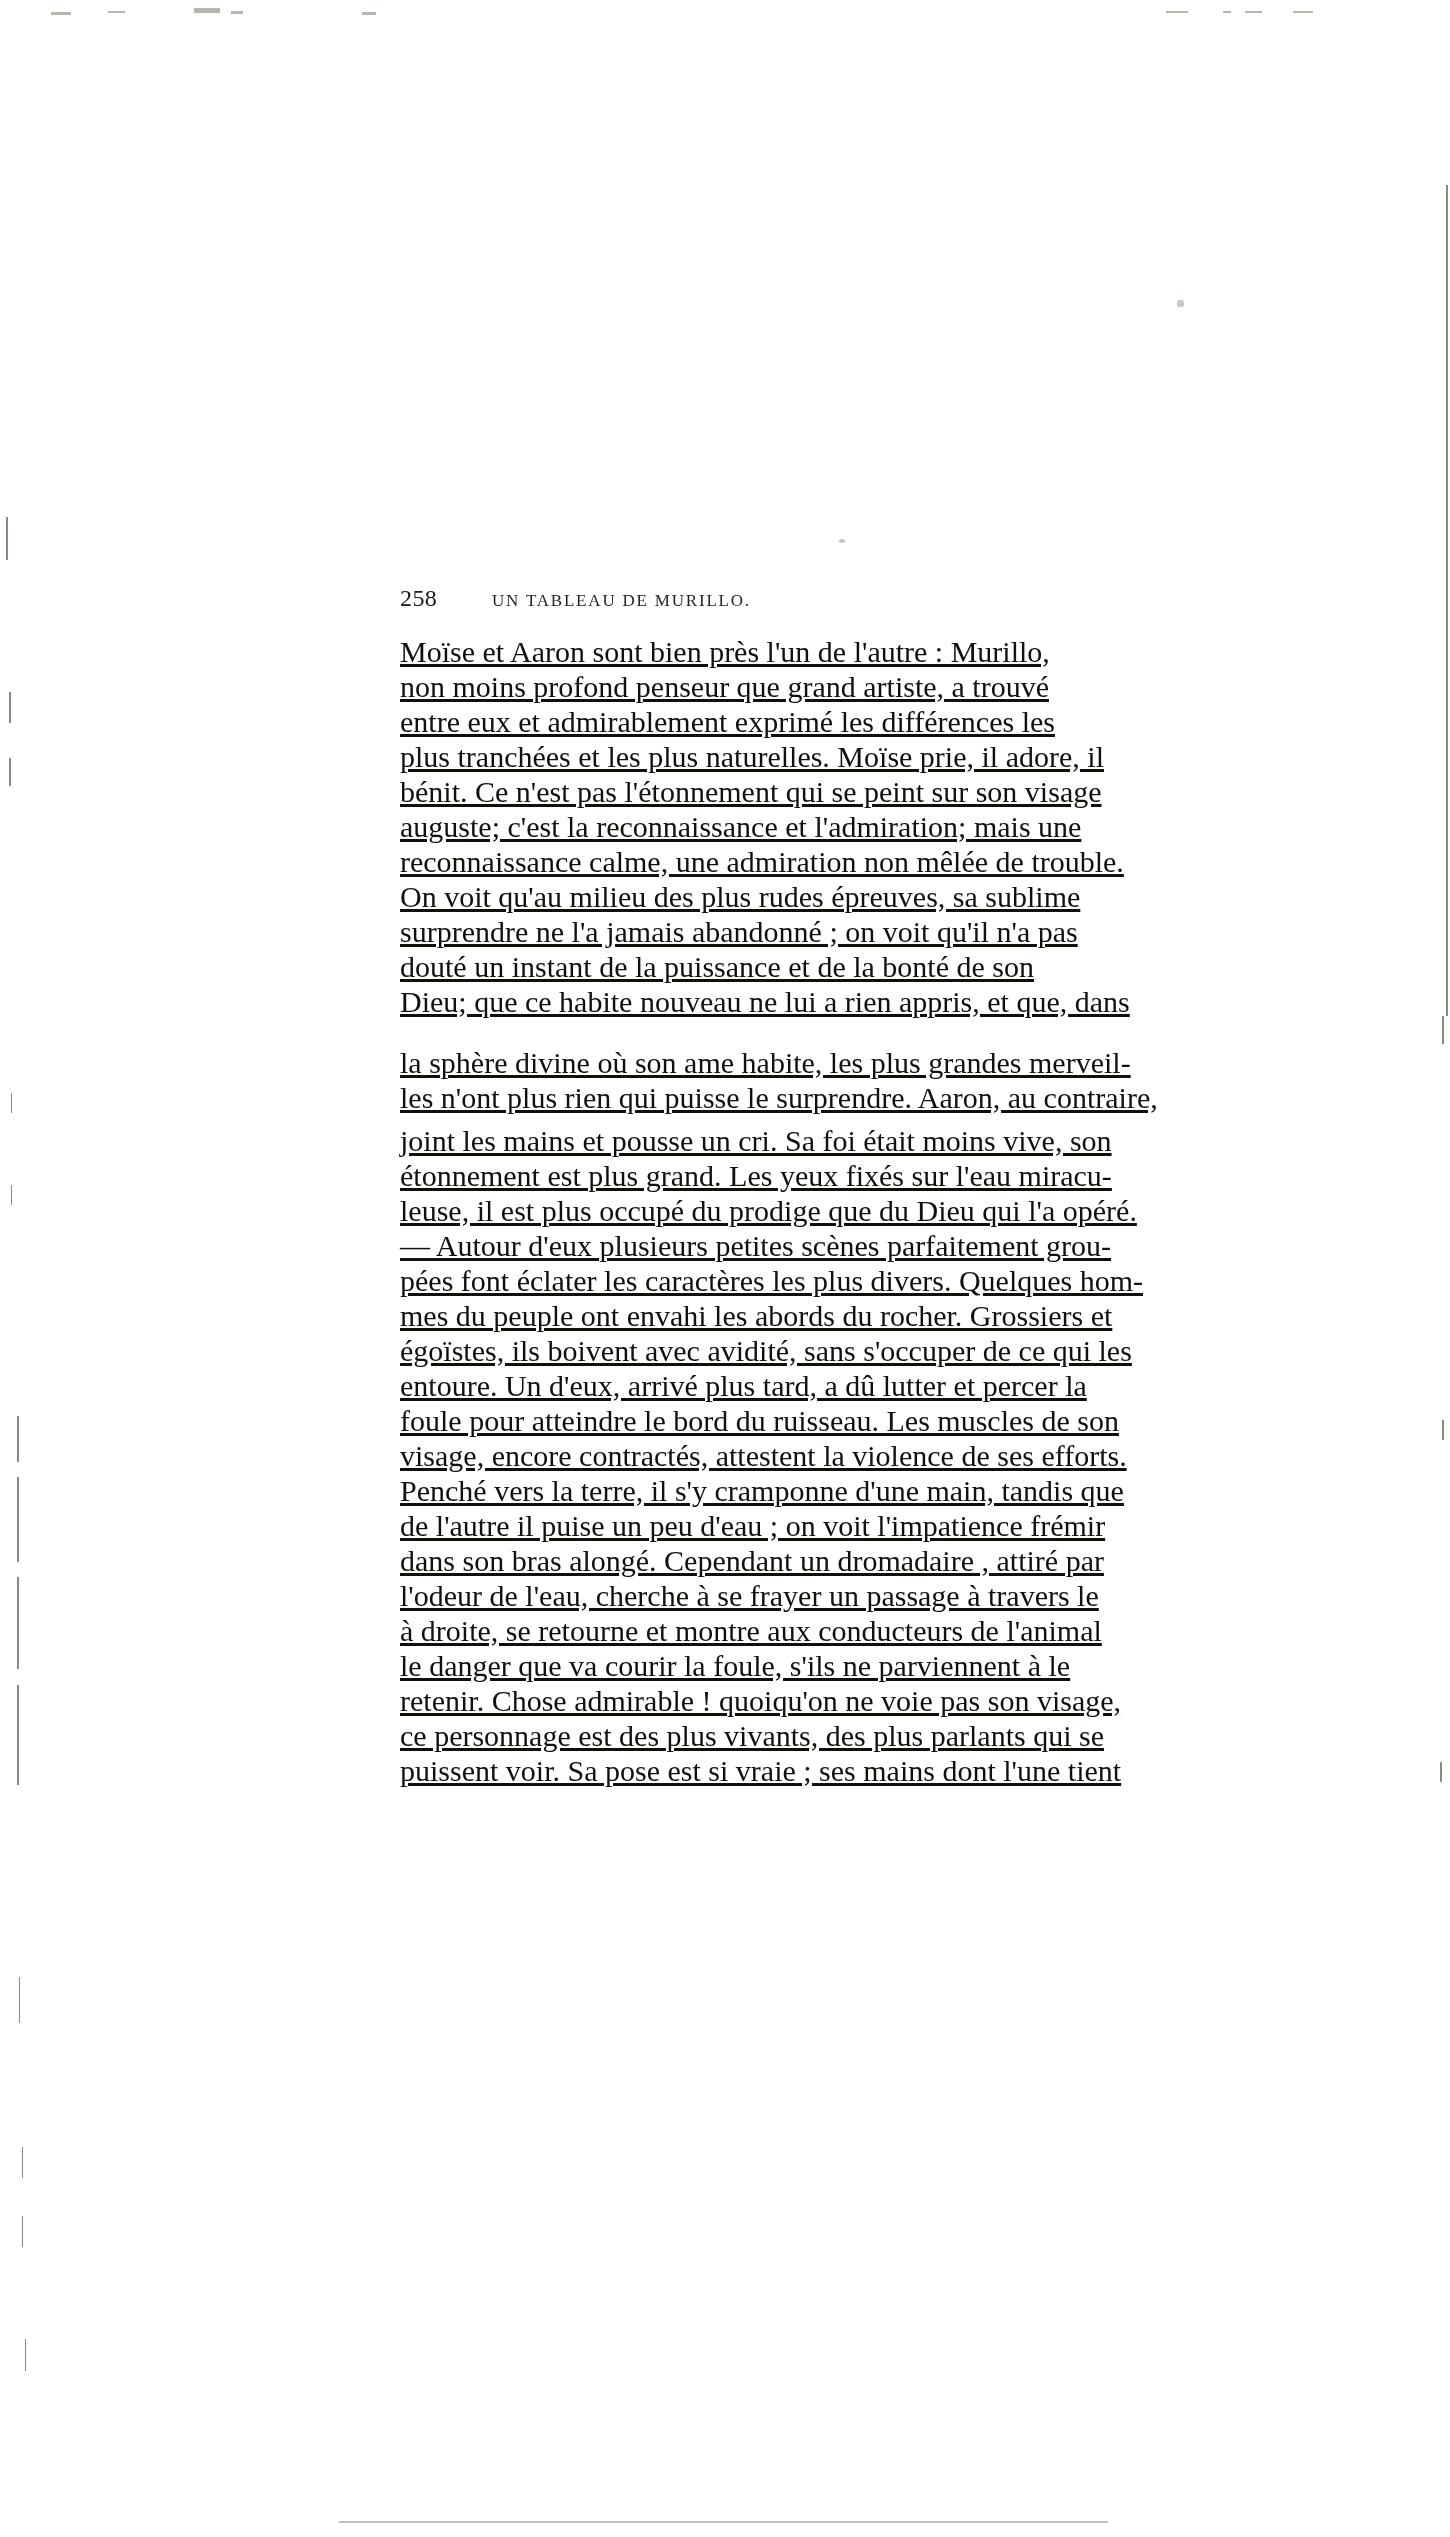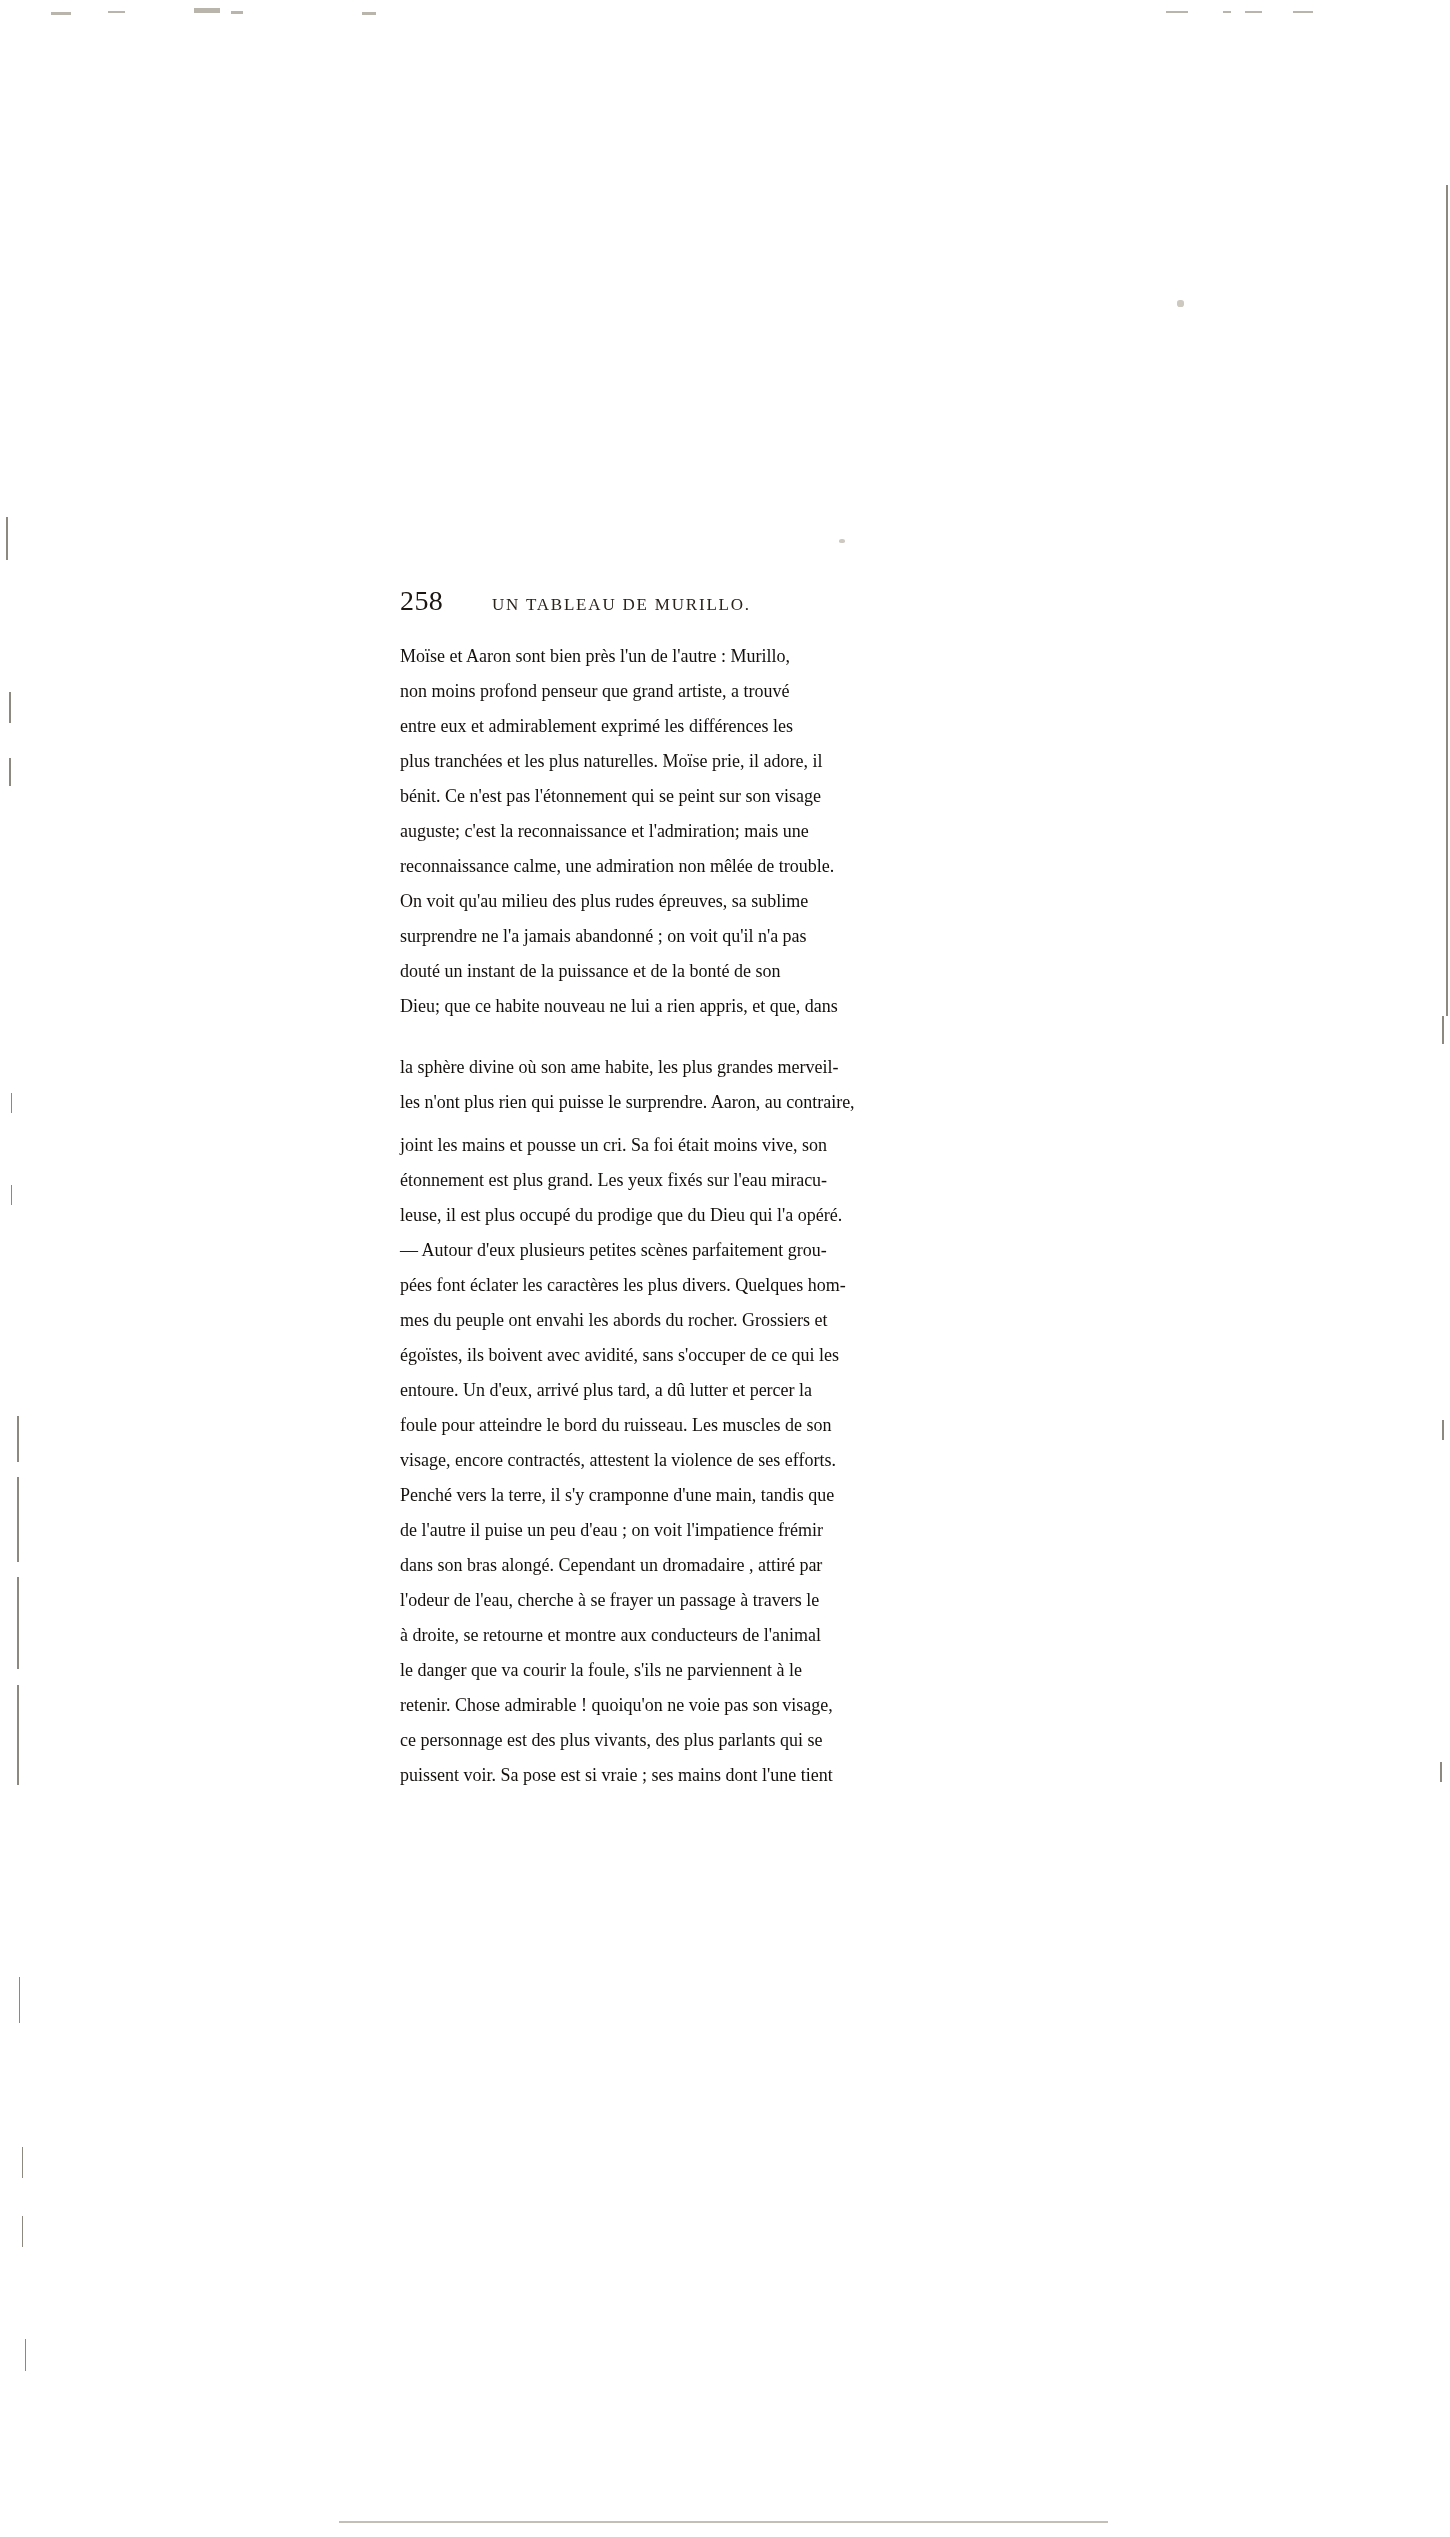--- a/index.html
+++ b/index.html
@@ -40,41 +40,42 @@
     top: 585px;
     width: 839px;
   }
 
   .folio-line {
     display: flex;
     align-items: baseline;
     margin-bottom: 21.5px;
   }
   .folio-number {
-    font-size: 28px;
+    font-size: 24px;
     letter-spacing: 0.4px;
     color: #1b1611;
     width: 92px;
   }
   .running-head {
     font-size: 17px;
     letter-spacing: 1.8px;
     color: #2a231c;
     text-transform: uppercase;
     font-variant: small-caps;
   }
 
   .paragraph {
-    font-size: 18px;
+    font-size: 30px;
     line-height: 35px;
     text-align: justify;
     text-justify: inter-word;
     color: #13100c;
     margin: 0;
     hyphens: manual;
+    text-decoration: underline;
   }
 
   .line {
     display: block;
     text-align: justify;
     white-space: pre;
   }
 
   .tight {
     letter-spacing: -0.2px;

